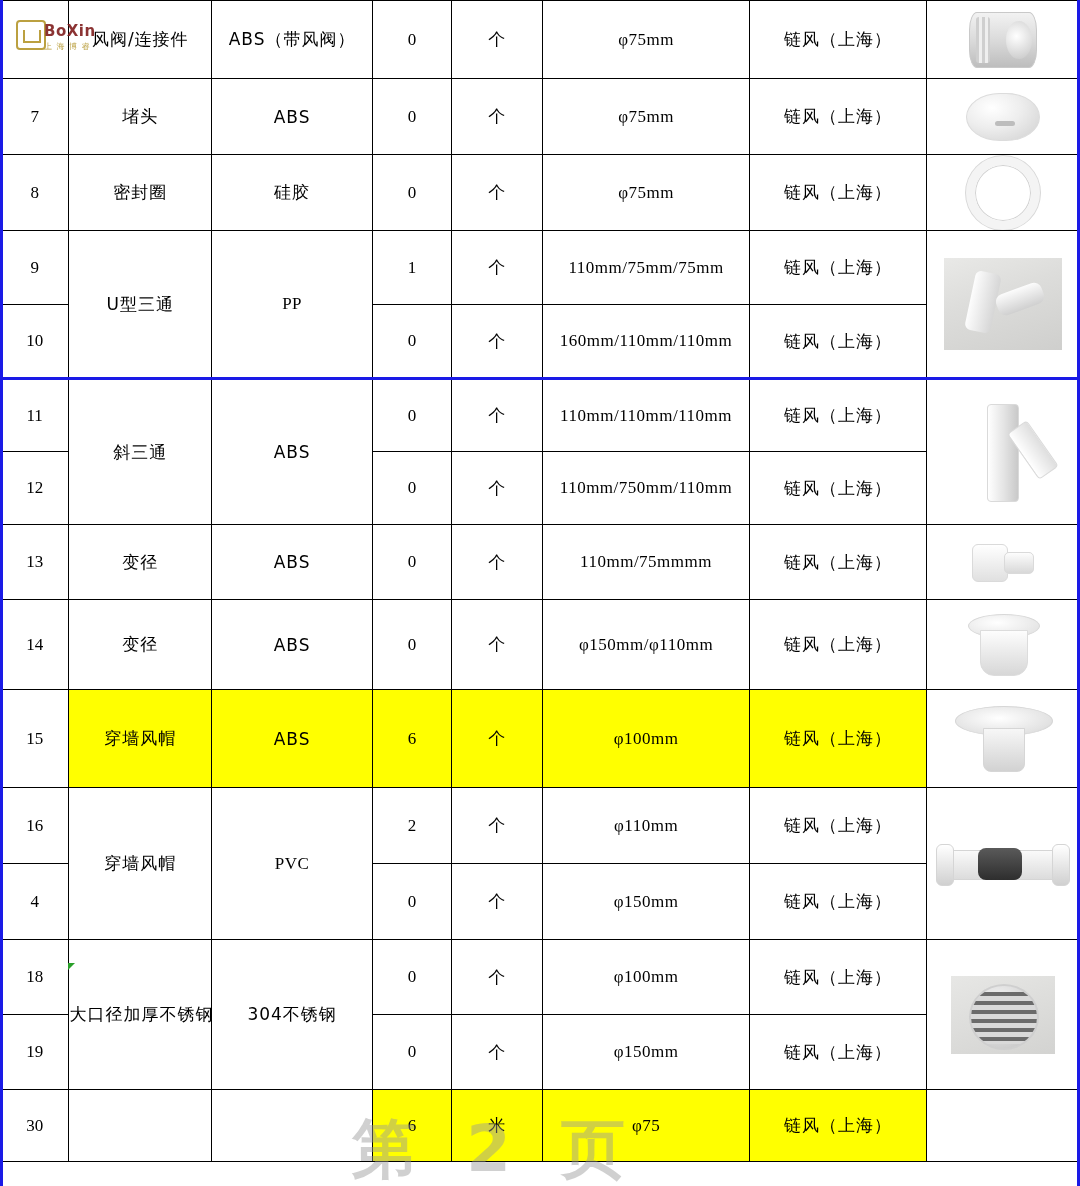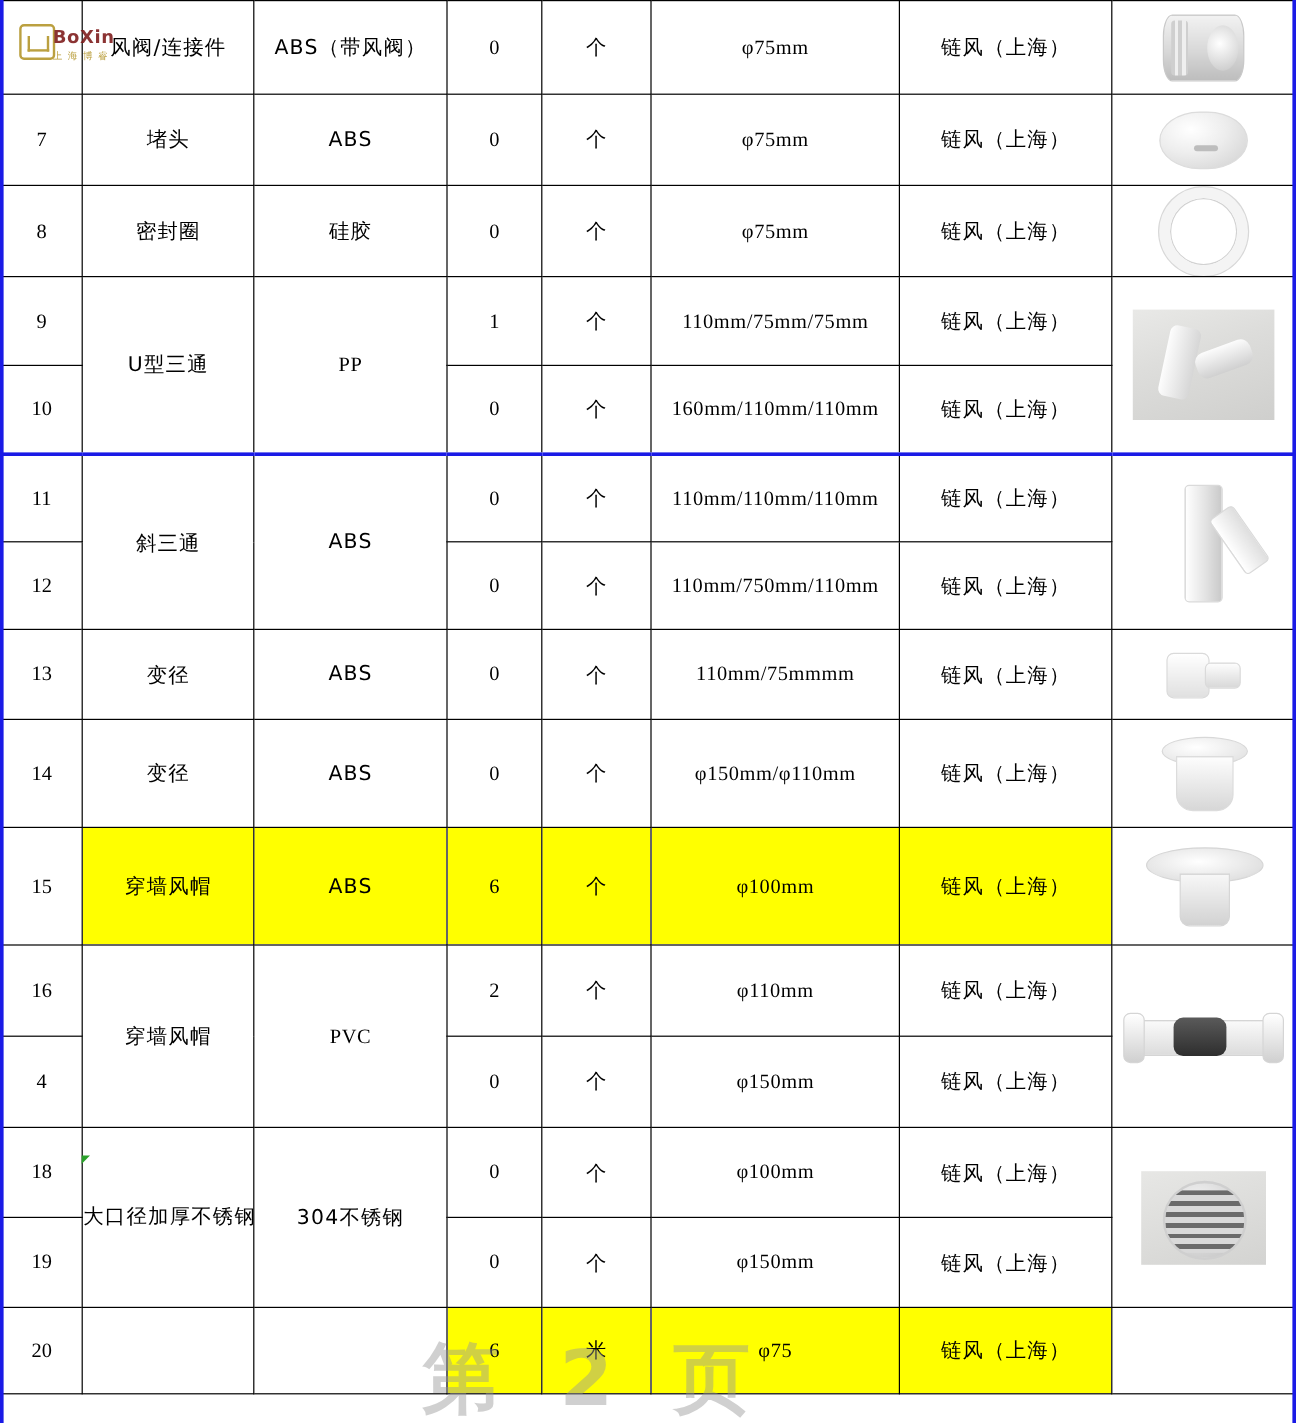--- a/index.html
+++ b/index.html
@@ -504,21 +504,21 @@
 
       <tr style="height:75px;">
         <td>19</td>
         <td class="mono-like">0</td>
         <td class="cjk">个</td>
         <td class="mono-like">φ150mm</td>
         <td class="cjk">链风（上海）</td>
       </tr>
 
       <tr style="height:72px;">
-        <td>20</td>
+        <td>30</td>
         <td class="cjk"></td>
         <td class="cjk"></td>
         <td class="mono-like hl">6</td>
         <td class="cjk hl">米</td>
         <td class="mono-like hl">φ75</td>
         <td class="cjk hl">链风（上海）</td>
         <td></td>
       </tr>
 
     </tbody>

